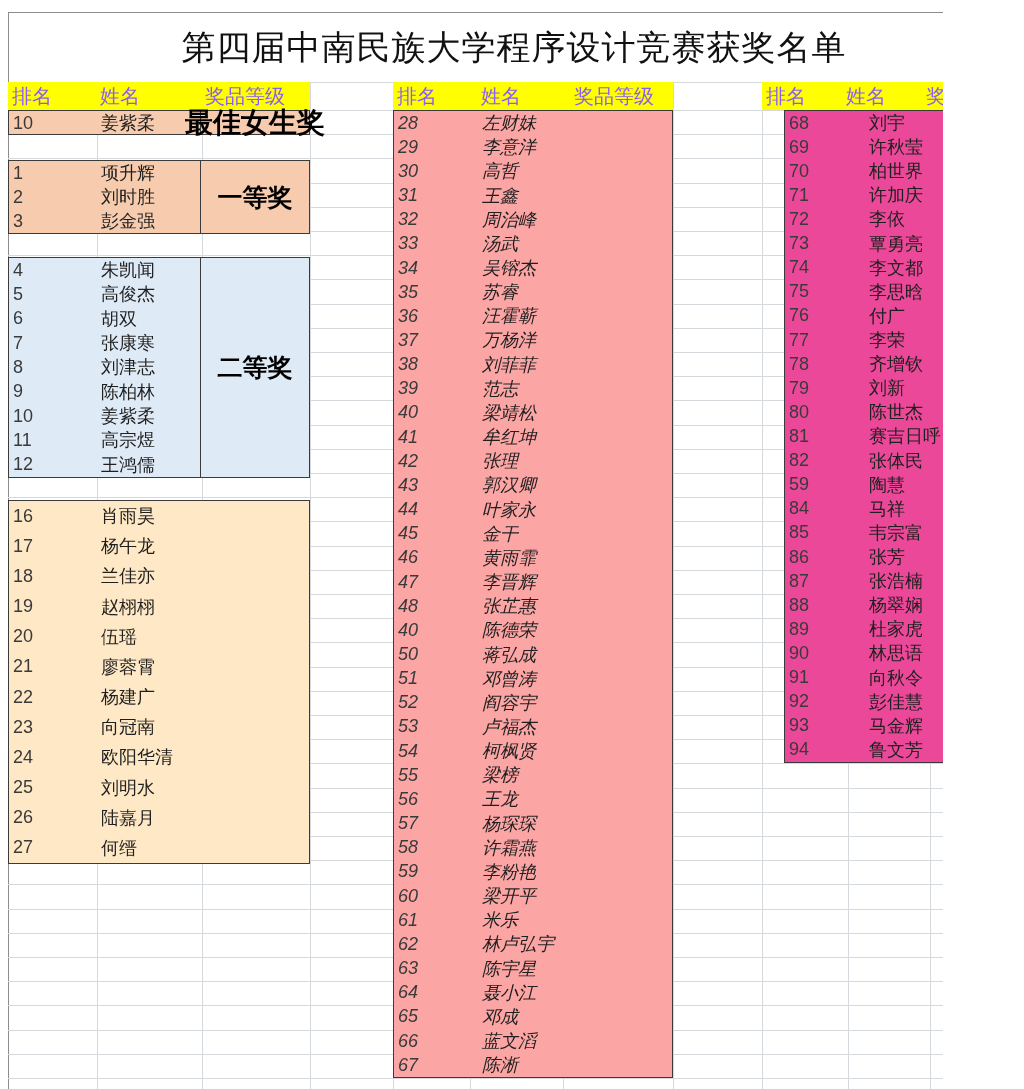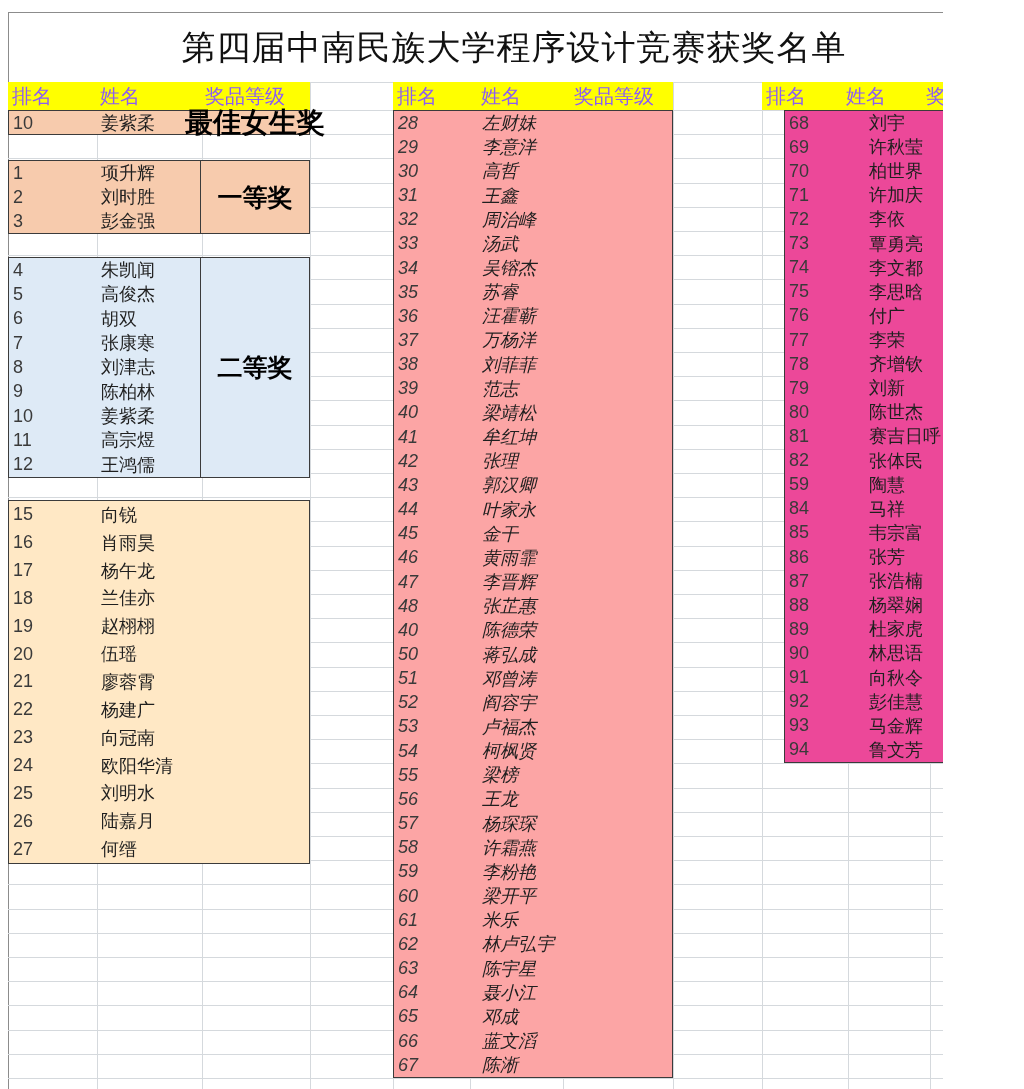--- a/index.html
+++ b/index.html
@@ -138,24 +138,20 @@
           <span class="rank">12</span>
           <span class="name">王鸿儒</span>
         </div>
       </div>
     <div class="prize">二等奖</div>
   </div>
 
   <div class="block g1" style="left: 8px; top: 500px; width: 302px; height: 364px; background: rgb(255, 232, 197);">
     <div class="rows">
         <div class="row">
-          <span class="rank">15</span>
-          <span class="name">向锐</span>
-        </div>
-        <div class="row">
           <span class="rank">16</span>
           <span class="name">肖雨昊</span>
         </div>
         <div class="row">
           <span class="rank">17</span>
           <span class="name">杨午龙</span>
         </div>
         <div class="row">
           <span class="rank">18</span>
           <span class="name">兰佳亦</span>

